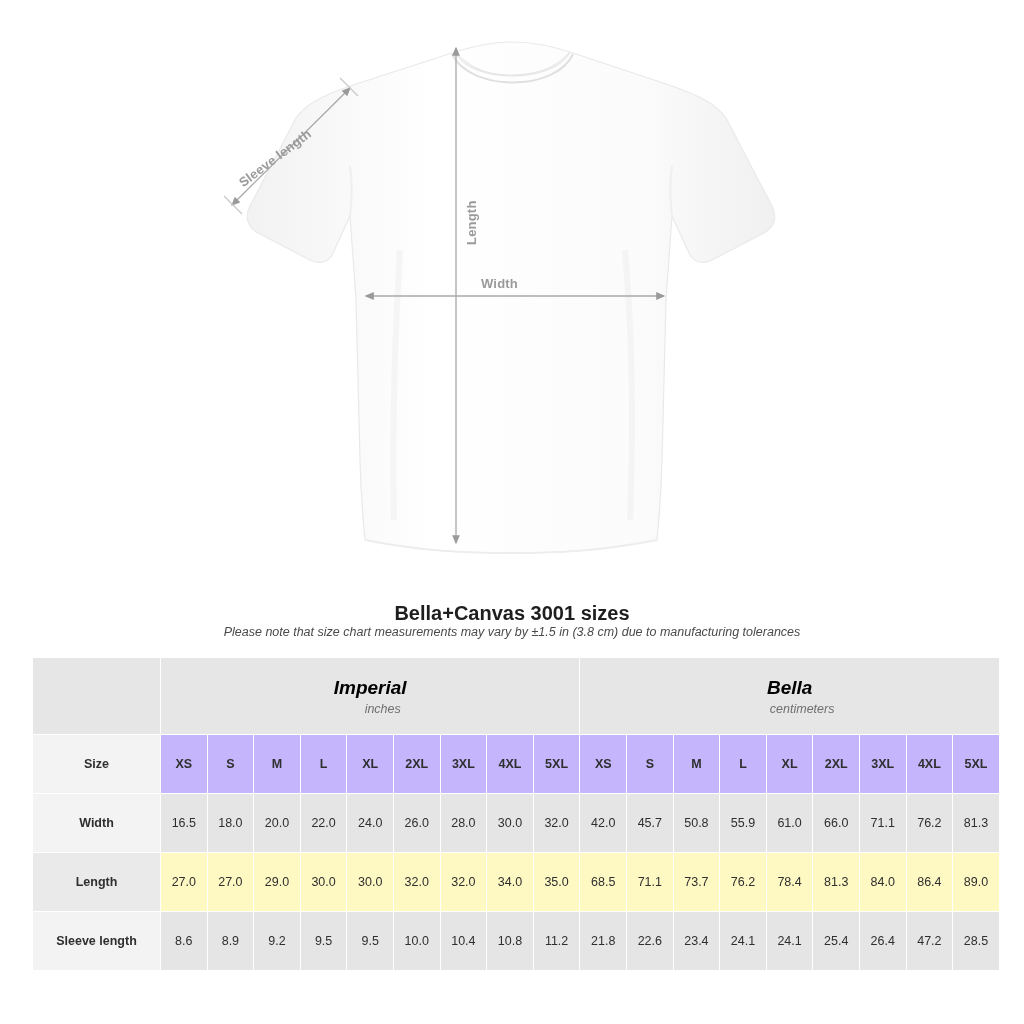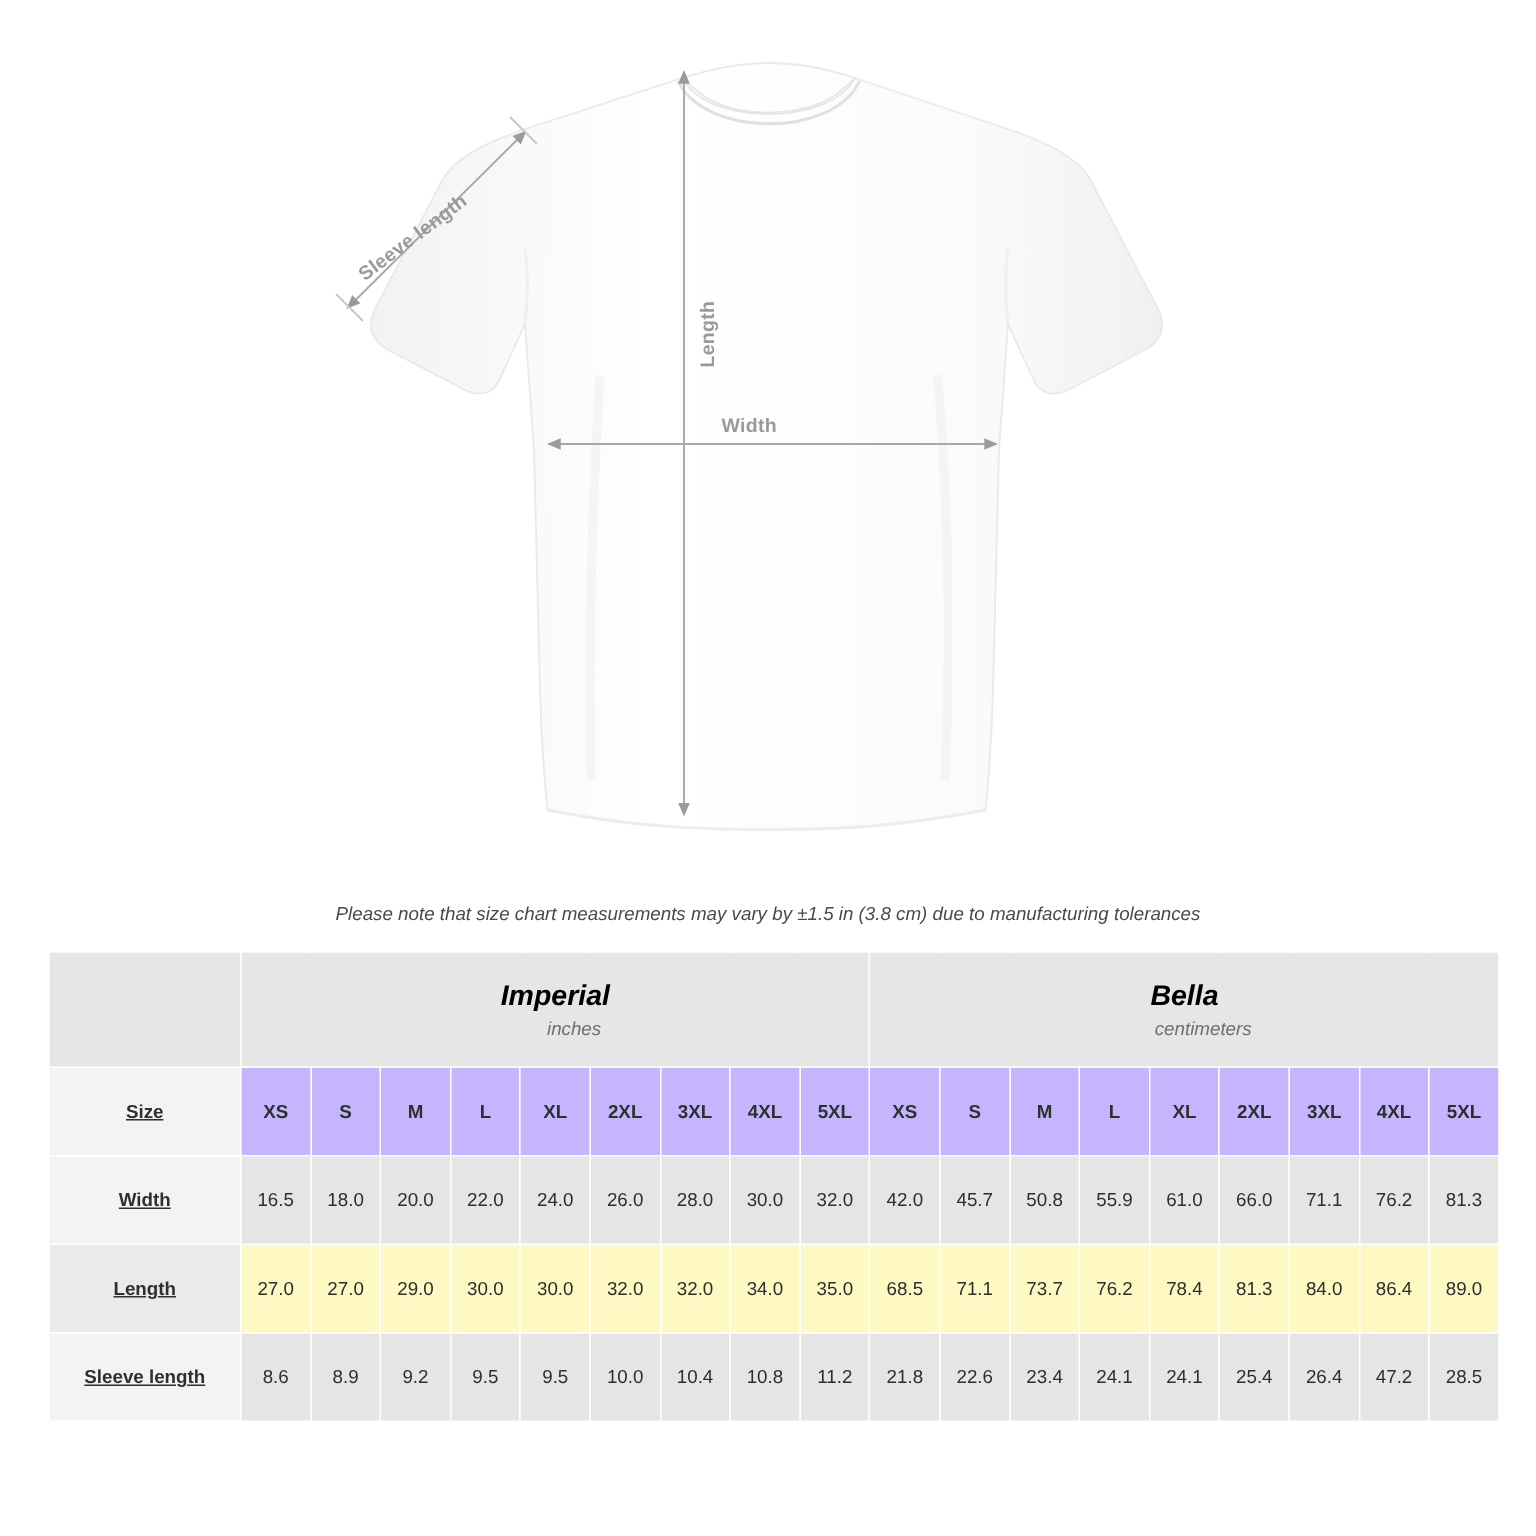--- a/index.html
+++ b/index.html
@@ -57,21 +57,20 @@
   .chart-title {
     font-size: 20px;
     font-weight: bold;
     color: #1e1e1e;
     margin: 0;
   }
   .chart-note {
     font-size: 12.5px;
     font-style: italic;
     color: #4a4a4a;
-    margin-top: 12px;
   }
 
   
   .table-wrap {
     margin: 18px auto 0 auto;
     width: 960px;
   }
   table.size-table {
     border-collapse: collapse;
     width: 100%;
@@ -128,21 +127,20 @@
   .data-row td {
     height: 56px;
   }
   .data-row.light td { background: #e5e5e5; }
   .data-row.dark td  { background: #fef9c3; }
 
   td.rowlabel {
     font-weight: bold;
     font-size: 13px;
     color: #3a3a3a;
-    text-decoration: underline;
   }
   .data-row.light td.rowlabel { background: #f3f3f3; }
   .data-row.dark  td.rowlabel { background: #eaeaea; }
 
   col.label-col { width: 128px; }
   col.data-col  { width: 46.6px; }
 </style>
 </head>
 <body>
 
@@ -219,20 +217,21 @@
   </svg>
 
   <div class="meas-label sleeve" style="left:236px; top:178px;">Sleeve length</div>
 
   <div class="meas-label vertical" style="left:464px; top:245px;">Length</div>
 
   <div class="meas-label" style="left:481px; top:276px;">Width</div>
 </div>
 
 <div class="title-block">
+  <div class="chart-title">Bella+Canvas 3001 sizes</div>
   <div class="chart-note">Please note that size chart measurements may vary by ±1.5 in (3.8 cm) due to manufacturing tolerances</div>
 </div>
 
 <div class="table-wrap">
   <table class="size-table">
     <colgroup>
       <col class="label-col">
       <col class="data-col">
         <col class="data-col">
         <col class="data-col">

